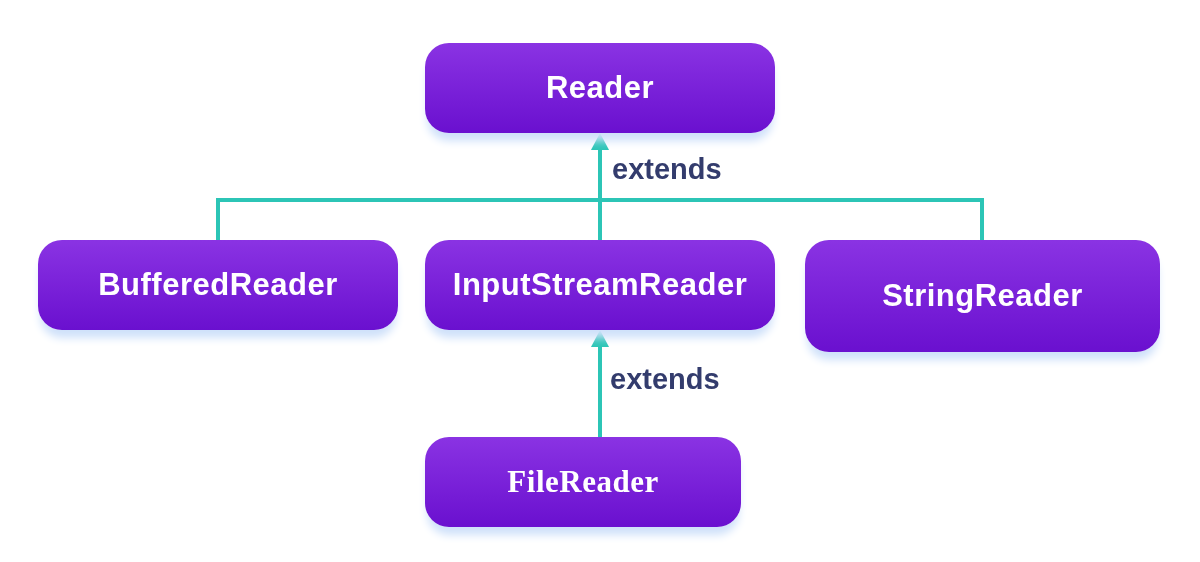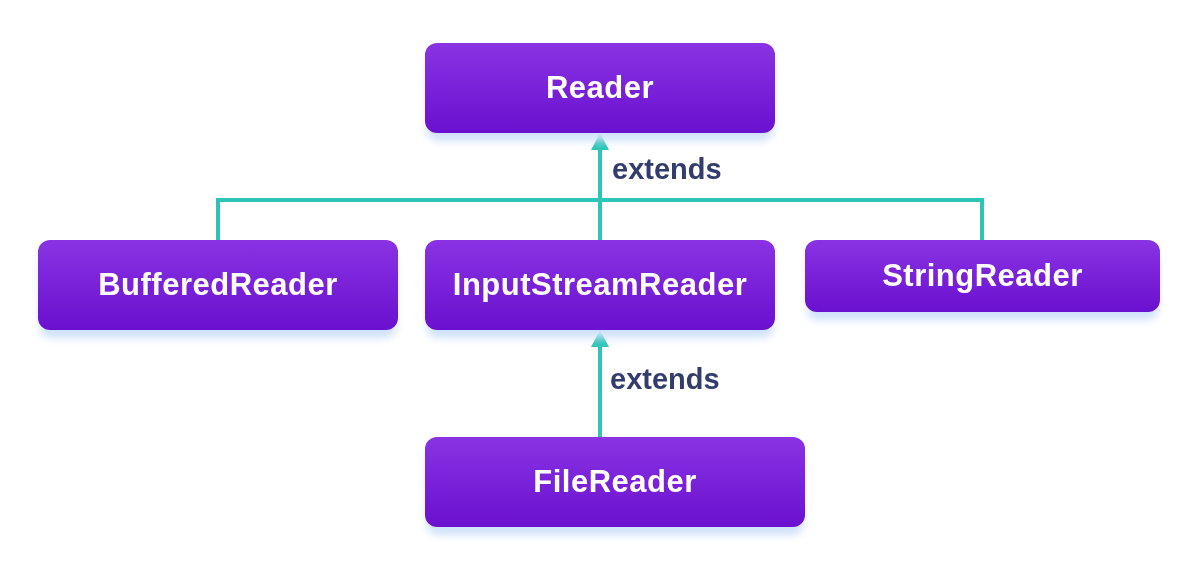--- a/index.html
+++ b/index.html
@@ -35,28 +35,28 @@
   .node {
     position: absolute;
     display: flex;
     align-items: center;
     justify-content: center;
     background: linear-gradient(180deg, var(--node-gradient-top, #8a33e3) 0%, var(--node-gradient-bottom, #6a10cf) 100%);
     color: var(--node-text, #ffffff);
     font-weight: bold;
     font-size: 31px;
     letter-spacing: 0.5px;
-    border-radius: 12px;
+    border-radius: 24px;
     box-shadow: 0 10px 9px -2px var(--node-shadow, #cfe1fa);
   }
   .node-reader  { left: 425px; top: 43px;  width: 350px; height: 90px; }
   .node-buffered{ left: 38px;  top: 240px; width: 360px; height: 90px; }
   .node-isr     { left: 425px; top: 240px; width: 350px; height: 90px; }
-  .node-string  { left: 805px; top: 240px; width: 355px; height: 72px; }
-  .node-file    { left: 425px; top: 437px; width: 380px; height: 90px; }
+  .node-string  { left: 805px; top: 240px; width: 355px; height: 112px; }
+  .node-file    { left: 425px; top: 437px; width: 316px; height: 90px; font-family: Liberation Serif, serif; }
   .edge-label {
     position: absolute;
     font-weight: bold;
     font-size: 29px;
     color: var(--edge-label, #333c6d);
     white-space: nowrap;
   }
   .edge-label-top    { left: 612px; top: 153px; }
   .edge-label-bottom { left: 610px; top: 363px; }
 </style>

